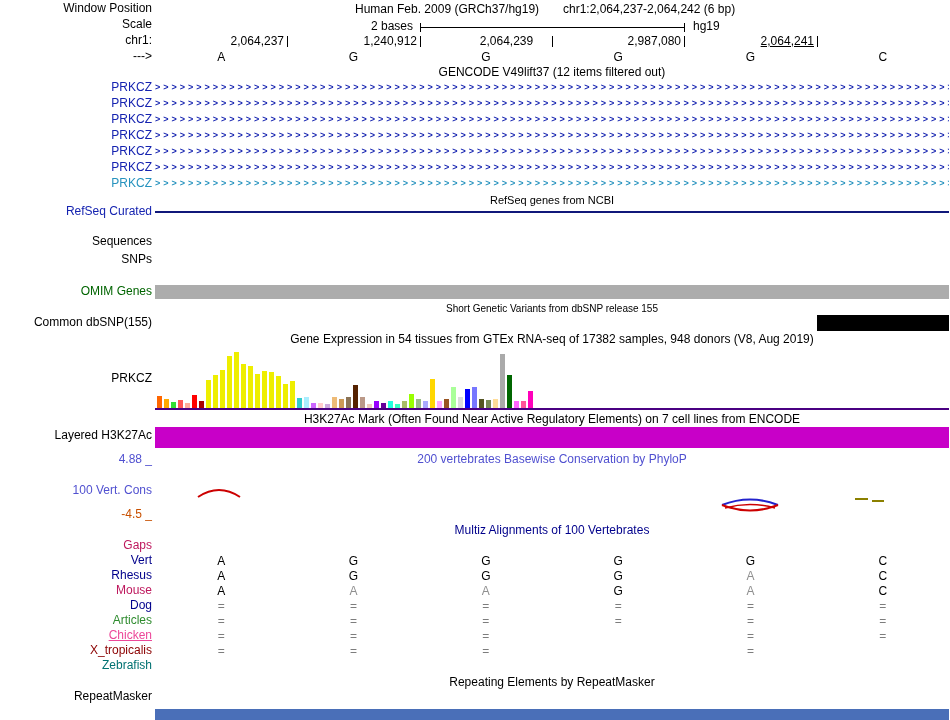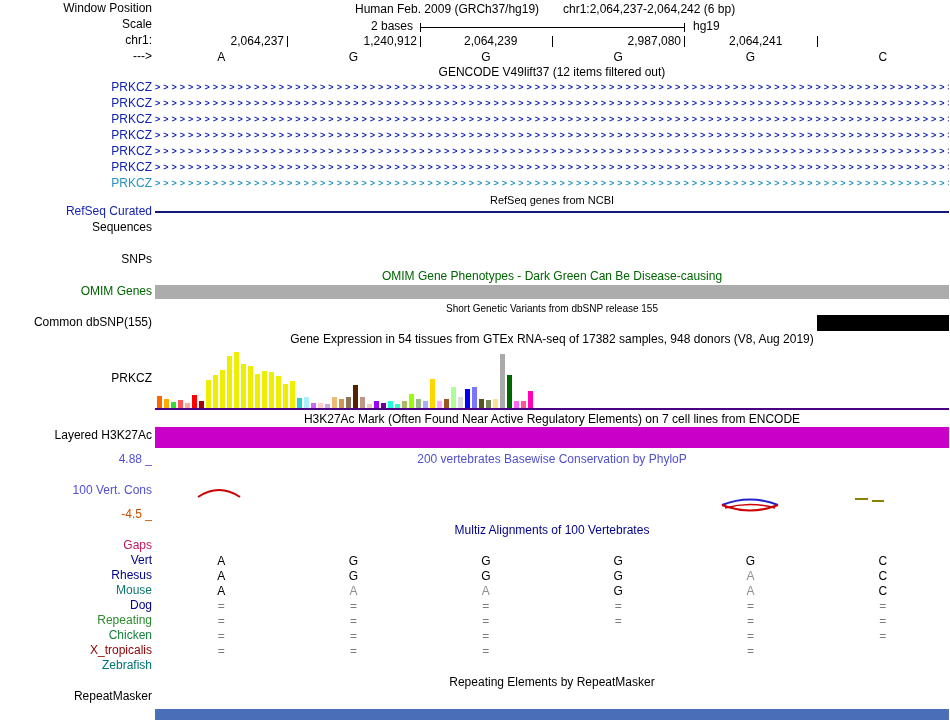--- a/index.html
+++ b/index.html
@@ -32,24 +32,23 @@
   <div class="abs" style="top:23px;left:420px;width:1px;height:9px;background:#000"></div>
   <div class="abs" style="top:23px;left:684px;width:1px;height:9px;background:#000"></div>
   <span class="abs" style="top:19px;left:693px">hg19</span>
 
   <div class="ctitle" style="top:66px">GENCODE V49lift37 (12 items filtered out)</div>
 
   <div class="ctitle s11" style="top:194px">RefSeq genes from NCBI</div>
   <span class="lbl" style="top:205px;color:#1523B0">RefSeq Curated</span>
   <div class="abs" style="top:211px;left:155px;width:794px;height:2px;background:#10187A"></div>
 
-  <span class="lbl" style="top:221px">Sequences</span>
+  <span class="lbl" style="top:235px">Sequences</span>
   <span class="lbl" style="top:253px">SNPs</span>
 
-  <div class="ctitle" style="top:270px;color:#006400">OMIM Gene Phenotypes - Dark Green Can Be Disease-causing</div>
   <span class="lbl" style="top:285px;color:#006400">OMIM Genes</span>
   <div class="abs" style="top:285px;left:155px;width:794px;height:14px;background:#ACACAC"></div>
 
   <div class="ctitle small" style="top:302px">Short Genetic Variants from dbSNP release 155</div>
   <span class="lbl" style="top:316px">Common dbSNP(155)</span>
   <div class="abs" style="top:315px;left:817px;width:132px;height:16px;background:#000000"></div>
 
   <div class="ctitle" style="top:333px">Gene Expression in 54 tissues from GTEx RNA-seq of 17382 samples, 948 donors (V8, Aug 2019)</div>
   <span class="lbl" style="top:372px">PRKCZ</span>
   <div class="abs" style="top:408px;left:155px;width:794px;height:2px;background:#4A0082"></div>
@@ -74,25 +73,25 @@
 
   <div class="ctitle" style="top:676px">Repeating Elements by RepeatMasker</div>
   <span class="lbl" style="top:690px">RepeatMasker</span>
   <div class="abs" style="top:709px;left:155px;width:794px;height:11px;background:#4A6FB8"></div>
 
 <div class="abs" style="top: 36px; left: 287px; width: 1px; height: 11px; background: rgb(0, 0, 0);"></div>
     <span class="abs" style="top: 34px; left: 199px; width: 85px; text-align: right;">2,064,237</span>
     <div class="abs" style="top: 36px; left: 420px; width: 1px; height: 11px; background: rgb(0, 0, 0);"></div>
     <span class="abs" style="top: 34px; left: 332px; width: 85px; text-align: right;">1,240,912</span>
     <div class="abs" style="top: 36px; left: 552px; width: 1px; height: 11px; background: rgb(0, 0, 0);"></div>
-    <span class="abs" style="top: 34px; left: 464px; width: 85px; text-align: left;">2,064,239</span>
+    <span class="abs" style="top: 34px; left: 464px; width: 85px; text-align: center;">2,064,239</span>
     <div class="abs" style="top: 36px; left: 684px; width: 1px; height: 11px; background: rgb(0, 0, 0);"></div>
     <span class="abs" style="top: 34px; left: 596px; width: 85px; text-align: right;">2,987,080</span>
     <div class="abs" style="top: 36px; left: 817px; width: 1px; height: 11px; background: rgb(0, 0, 0);"></div>
-    <span class="abs" style="top: 34px; left: 729px; width: 85px; ">2,064,241</span>
+    <span class="abs" style="top: 34px; left: 729px; width: 85px; text-align: right; text-decoration: underline;">2,064,241</span>
     <span class="abs" style="top: 50px; left: 201.167px; width: 40px; text-align: center;">A</span>
     <span class="abs" style="top: 50px; left: 333.5px; width: 40px; text-align: center;">G</span>
     <span class="abs" style="top: 50px; left: 465.833px; width: 40px; text-align: center;">G</span>
     <span class="abs" style="top: 50px; left: 598.167px; width: 40px; text-align: center;">G</span>
     <span class="abs" style="top: 50px; left: 730.5px; width: 40px; text-align: center;">G</span>
     <span class="abs" style="top: 50px; left: 862.833px; width: 40px; text-align: center;">C</span>
     <span class="lbl" style="top: 81px; color: rgb(21, 35, 176);">PRKCZ</span>
     <div class="arrowline" style="top: 81px; left: 155px; width: 794px; height: 13px; color: rgb(21, 35, 176);">&gt;&gt;&gt;&gt;&gt;&gt;&gt;&gt;&gt;&gt;&gt;&gt;&gt;&gt;&gt;&gt;&gt;&gt;&gt;&gt;&gt;&gt;&gt;&gt;&gt;&gt;&gt;&gt;&gt;&gt;&gt;&gt;&gt;&gt;&gt;&gt;&gt;&gt;&gt;&gt;&gt;&gt;&gt;&gt;&gt;&gt;&gt;&gt;&gt;&gt;&gt;&gt;&gt;&gt;&gt;&gt;&gt;&gt;&gt;&gt;&gt;&gt;&gt;&gt;&gt;&gt;&gt;&gt;&gt;&gt;&gt;&gt;&gt;&gt;&gt;&gt;&gt;&gt;&gt;&gt;&gt;&gt;&gt;&gt;&gt;&gt;&gt;&gt;&gt;&gt;&gt;&gt;&gt;&gt;&gt;&gt;&gt;&gt;&gt;&gt;&gt;&gt;&gt;&gt;&gt;&gt;&gt;&gt;&gt;&gt;&gt;&gt;&gt;&gt;&gt;&gt;&gt;&gt;&gt;&gt;&gt;&gt;&gt;&gt;&gt;&gt;&gt;&gt;&gt;&gt;</div>
     <span class="lbl" style="top: 97px; color: rgb(21, 35, 176);">PRKCZ</span>
     <div class="arrowline" style="top: 97px; left: 155px; width: 794px; height: 13px; color: rgb(21, 35, 176);">&gt;&gt;&gt;&gt;&gt;&gt;&gt;&gt;&gt;&gt;&gt;&gt;&gt;&gt;&gt;&gt;&gt;&gt;&gt;&gt;&gt;&gt;&gt;&gt;&gt;&gt;&gt;&gt;&gt;&gt;&gt;&gt;&gt;&gt;&gt;&gt;&gt;&gt;&gt;&gt;&gt;&gt;&gt;&gt;&gt;&gt;&gt;&gt;&gt;&gt;&gt;&gt;&gt;&gt;&gt;&gt;&gt;&gt;&gt;&gt;&gt;&gt;&gt;&gt;&gt;&gt;&gt;&gt;&gt;&gt;&gt;&gt;&gt;&gt;&gt;&gt;&gt;&gt;&gt;&gt;&gt;&gt;&gt;&gt;&gt;&gt;&gt;&gt;&gt;&gt;&gt;&gt;&gt;&gt;&gt;&gt;&gt;&gt;&gt;&gt;&gt;&gt;&gt;&gt;&gt;&gt;&gt;&gt;&gt;&gt;&gt;&gt;&gt;&gt;&gt;&gt;&gt;&gt;&gt;&gt;&gt;&gt;&gt;&gt;&gt;&gt;&gt;&gt;&gt;&gt;</div>
@@ -168,42 +167,42 @@
     <span class="abs" style="top: 554px; left: 598.167px; width: 40px; text-align: center; color: rgb(0, 0, 0);">G</span>
     <span class="abs" style="top: 554px; left: 730.5px; width: 40px; text-align: center; color: rgb(0, 0, 0);">G</span>
     <span class="abs" style="top: 554px; left: 862.833px; width: 40px; text-align: center; color: rgb(0, 0, 0);">C</span>
     <span class="lbl" style="top: 569px; color: rgb(0, 0, 139);">Rhesus</span>
     <span class="abs" style="top: 569px; left: 201.167px; width: 40px; text-align: center; color: rgb(0, 0, 0);">A</span>
     <span class="abs" style="top: 569px; left: 333.5px; width: 40px; text-align: center; color: rgb(0, 0, 0);">G</span>
     <span class="abs" style="top: 569px; left: 465.833px; width: 40px; text-align: center; color: rgb(0, 0, 0);">G</span>
     <span class="abs" style="top: 569px; left: 598.167px; width: 40px; text-align: center; color: rgb(0, 0, 0);">G</span>
     <span class="abs" style="top: 569px; left: 730.5px; width: 40px; text-align: center; color: rgb(143, 143, 143);">A</span>
     <span class="abs" style="top: 569px; left: 862.833px; width: 40px; text-align: center; color: rgb(0, 0, 0);">C</span>
-    <span class="lbl" style="top: 584px; color: #0f766e;">Mouse</span>
+    <span class="lbl" style="top: 584px; color: #be185d;">Mouse</span>
     <span class="abs" style="top: 584px; left: 201.167px; width: 40px; text-align: center; color: rgb(0, 0, 0);">A</span>
     <span class="abs" style="top: 584px; left: 333.5px; width: 40px; text-align: center; color: rgb(143, 143, 143);">A</span>
     <span class="abs" style="top: 584px; left: 465.833px; width: 40px; text-align: center; color: rgb(143, 143, 143);">A</span>
     <span class="abs" style="top: 584px; left: 598.167px; width: 40px; text-align: center; color: rgb(0, 0, 0);">G</span>
     <span class="abs" style="top: 584px; left: 730.5px; width: 40px; text-align: center; color: rgb(143, 143, 143);">A</span>
     <span class="abs" style="top: 584px; left: 862.833px; width: 40px; text-align: center; color: rgb(0, 0, 0);">C</span>
     <span class="lbl" style="top: 599px; color: rgb(0, 0, 139);">Dog</span>
     <span class="abs" style="top: 599px; left: 201.167px; width: 40px; text-align: center; color: rgb(125, 125, 125);">=</span>
     <span class="abs" style="top: 599px; left: 333.5px; width: 40px; text-align: center; color: rgb(125, 125, 125);">=</span>
     <span class="abs" style="top: 599px; left: 465.833px; width: 40px; text-align: center; color: rgb(125, 125, 125);">=</span>
     <span class="abs" style="top: 599px; left: 598.167px; width: 40px; text-align: center; color: rgb(125, 125, 125);">=</span>
     <span class="abs" style="top: 599px; left: 730.5px; width: 40px; text-align: center; color: rgb(125, 125, 125);">=</span>
     <span class="abs" style="top: 599px; left: 862.833px; width: 40px; text-align: center; color: rgb(125, 125, 125);">=</span>
-    <span class="lbl" style="top: 614px; color: rgb(46, 139, 46);">Repeating</span>
+    <span class="lbl" style="top: 614px; color: rgb(46, 139, 46);">Articles</span>
     <span class="abs" style="top: 614px; left: 201.167px; width: 40px; text-align: center; color: rgb(125, 125, 125);">=</span>
     <span class="abs" style="top: 614px; left: 333.5px; width: 40px; text-align: center; color: rgb(125, 125, 125);">=</span>
     <span class="abs" style="top: 614px; left: 465.833px; width: 40px; text-align: center; color: rgb(125, 125, 125);">=</span>
     <span class="abs" style="top: 614px; left: 598.167px; width: 40px; text-align: center; color: rgb(125, 125, 125);">=</span>
     <span class="abs" style="top: 614px; left: 730.5px; width: 40px; text-align: center; color: rgb(125, 125, 125);">=</span>
     <span class="abs" style="top: 614px; left: 862.833px; width: 40px; text-align: center; color: rgb(125, 125, 125);">=</span>
-    <span class="lbl" style="top: 629px; color: #15803d;">Chicken</span>
+    <span class="lbl" style="top: 629px; color: #ec4899; text-decoration: underline;">Chicken</span>
     <span class="abs" style="top: 629px; left: 201.167px; width: 40px; text-align: center; color: rgb(125, 125, 125);">=</span>
     <span class="abs" style="top: 629px; left: 333.5px; width: 40px; text-align: center; color: rgb(125, 125, 125);">=</span>
     <span class="abs" style="top: 629px; left: 465.833px; width: 40px; text-align: center; color: rgb(125, 125, 125);">=</span>
     <span class="abs" style="top: 629px; left: 730.5px; width: 40px; text-align: center; color: rgb(125, 125, 125);">=</span>
     <span class="abs" style="top: 629px; left: 862.833px; width: 40px; text-align: center; color: rgb(125, 125, 125);">=</span>
     <span class="lbl" style="top: 644px; color: rgb(139, 0, 0);">X_tropicalis</span>
     <span class="abs" style="top: 644px; left: 201.167px; width: 40px; text-align: center; color: rgb(125, 125, 125);">=</span>
     <span class="abs" style="top: 644px; left: 333.5px; width: 40px; text-align: center; color: rgb(125, 125, 125);">=</span>
     <span class="abs" style="top: 644px; left: 465.833px; width: 40px; text-align: center; color: rgb(125, 125, 125);">=</span>
     <span class="abs" style="top: 644px; left: 730.5px; width: 40px; text-align: center; color: rgb(125, 125, 125);">=</span>

